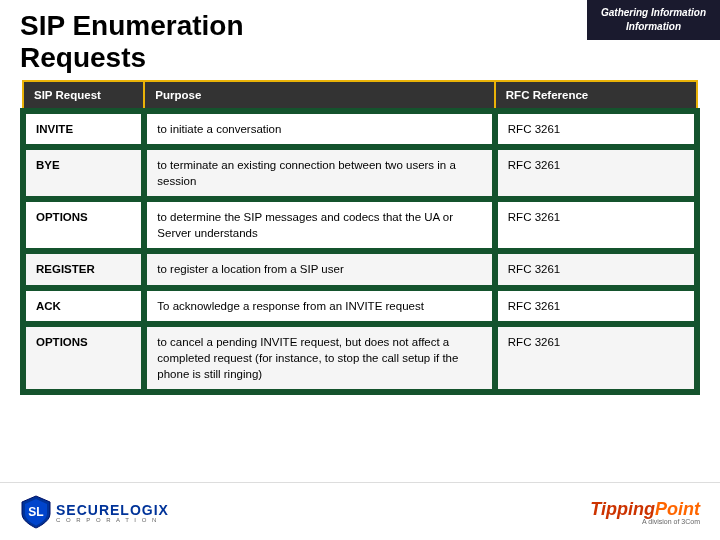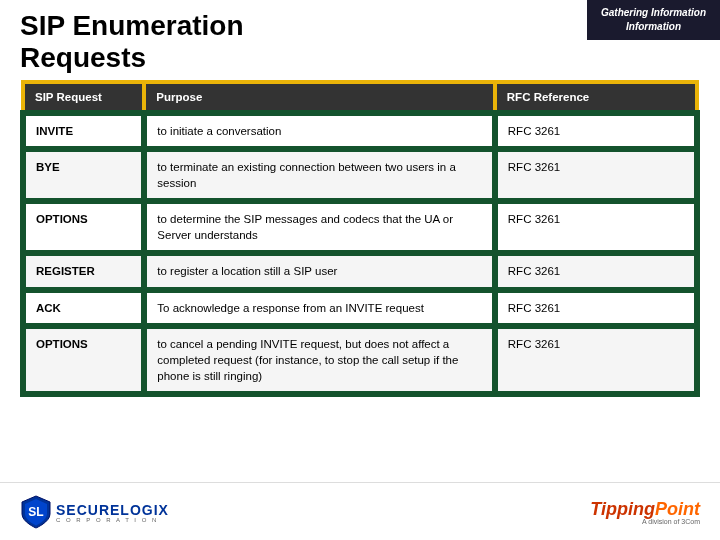--- a/index.html
+++ b/index.html
@@ -56,21 +56,21 @@
 
     thead tr {
       background: #333333;
       color: #ffffff;
     }
 
     thead th {
       padding: 7px 10px;
       text-align: left;
       font-weight: bold;
-      border: 4px solid #eab308;
+      border: 2px solid #eab308;
     }
 
     tbody tr {
       background: #ffffff;
     }
 
     tbody tr:nth-child(even) {
       background: #f5f5f5;
     }
 
@@ -204,21 +204,21 @@
           <td class="col-purpose">to terminate an existing connection between two users in a session</td>
           <td class="col-rfc">RFC 3261</td>
         </tr>
         <tr>
           <td class="col-request">OPTIONS</td>
           <td class="col-purpose">to determine the SIP messages and codecs that the UA or Server understands</td>
           <td class="col-rfc">RFC 3261</td>
         </tr>
         <tr>
           <td class="col-request">REGISTER</td>
-          <td class="col-purpose">to register a location still a SIP user</td>
+          <td class="col-purpose">to register a location from a SIP user</td>
           <td class="col-rfc">RFC 3261</td>
         </tr>
         <tr>
           <td class="col-request">ACK</td>
           <td class="col-purpose">To acknowledge a response from an INVITE request</td>
           <td class="col-rfc">RFC 3261</td>
         </tr>
         <tr>
           <td class="col-request">OPTIONS</td>
           <td class="col-purpose">to cancel a pending INVITE request, but does not affect a completed request (for instance, to stop the call setup if the phone is still ringing)</td>

